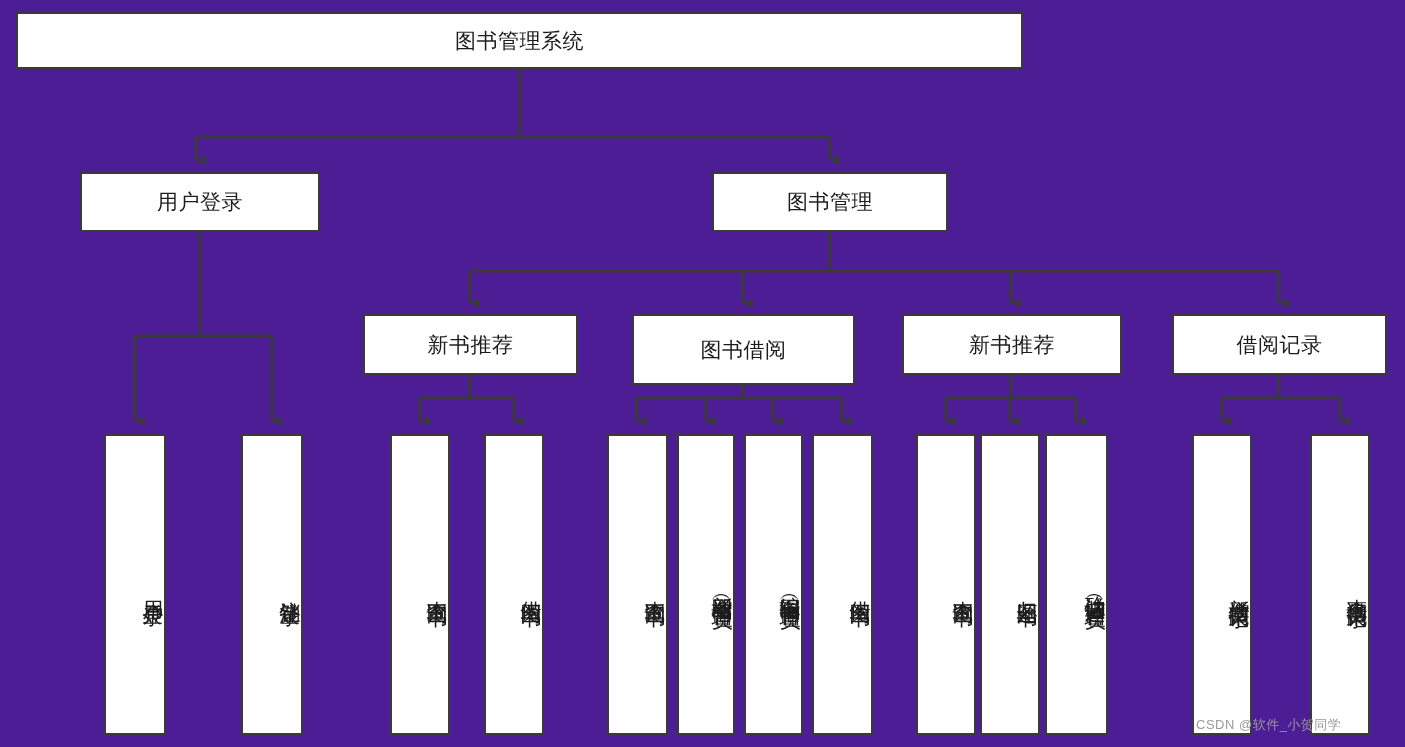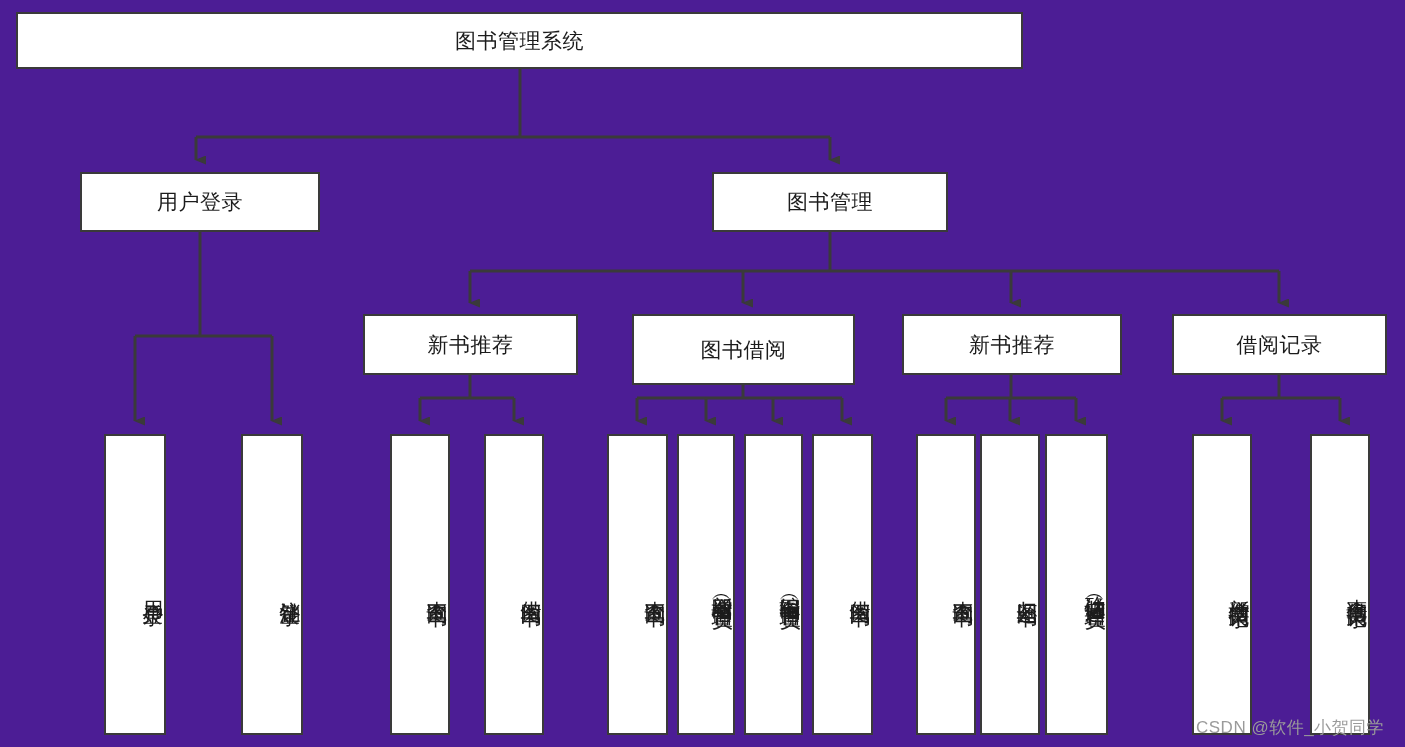--- a/index.html
+++ b/index.html
@@ -48,21 +48,21 @@
     justify-content: center;
     line-height: 1.05;
   }
   .node.vert .vlabel {
     writing-mode: vertical-rl;
     text-orientation: upright;
     white-space: nowrap;
   }
   .watermark {
     position: absolute;
-    font-size: 17px;
+    font-size: 13px;
     color: #9a9a9a;
     white-space: nowrap;
     letter-spacing: 0.5px;
   }
 </style>
 </head>
 <body>
 
 <div id="canvas">
 

